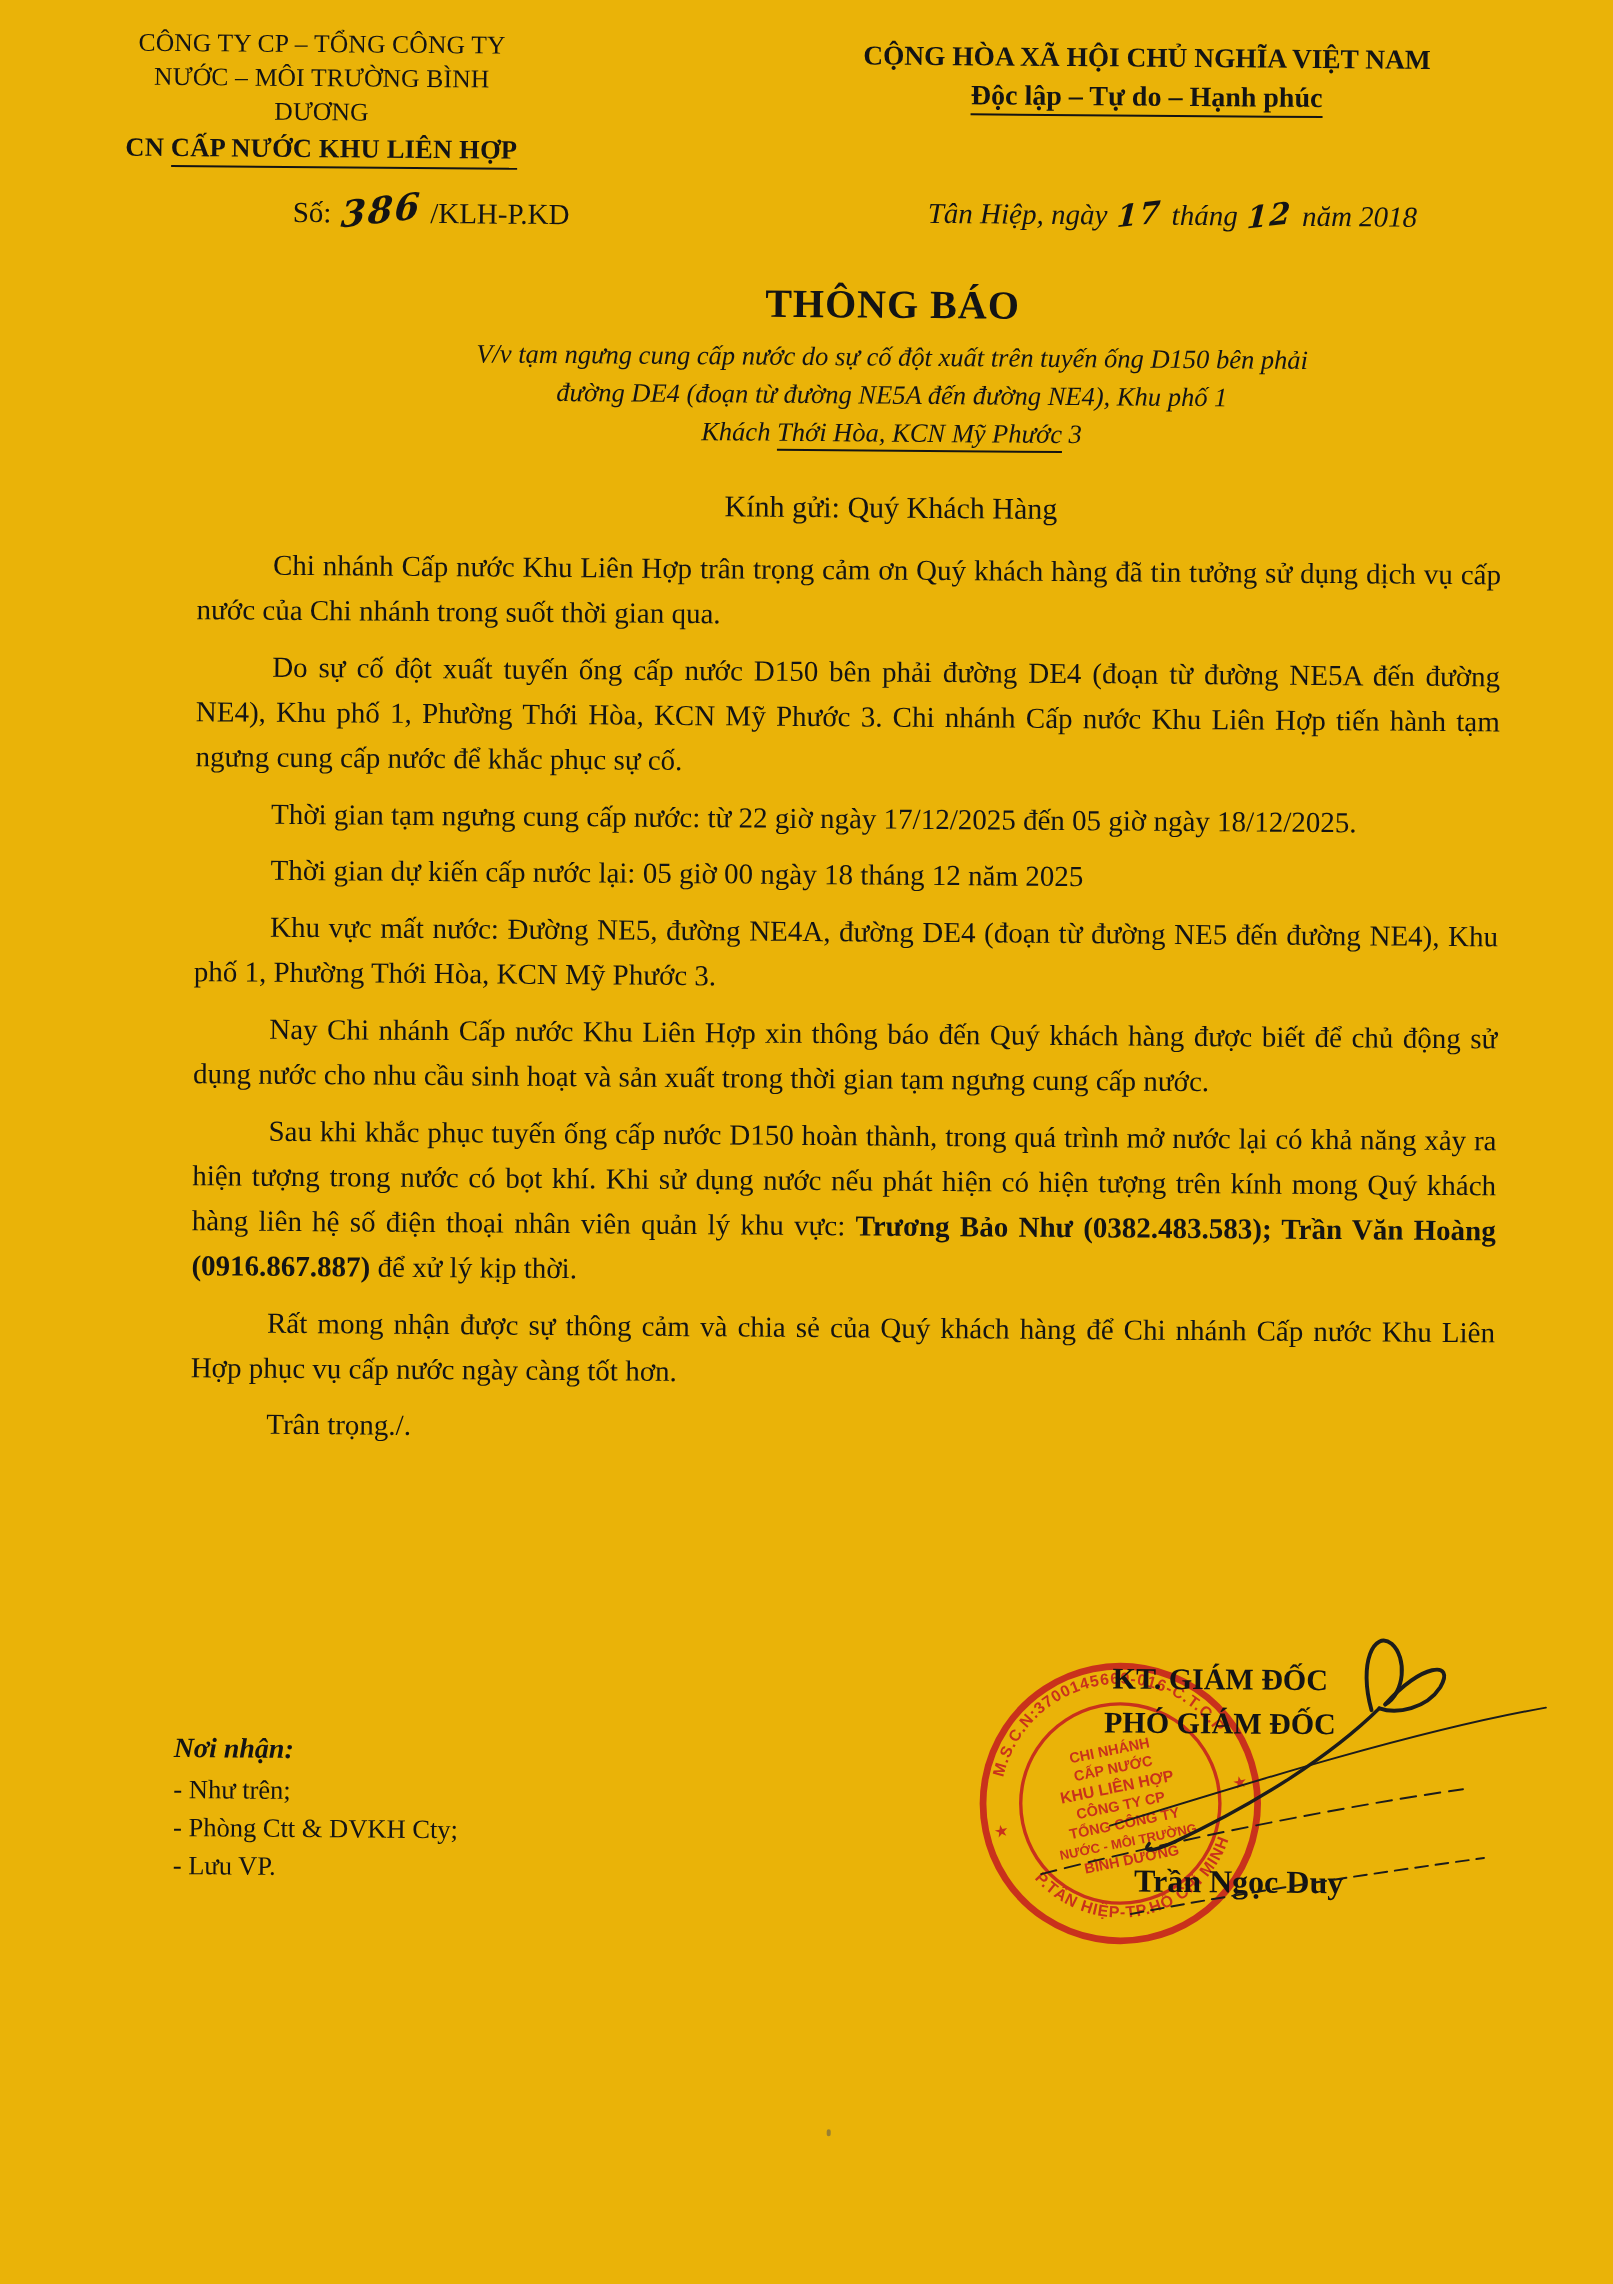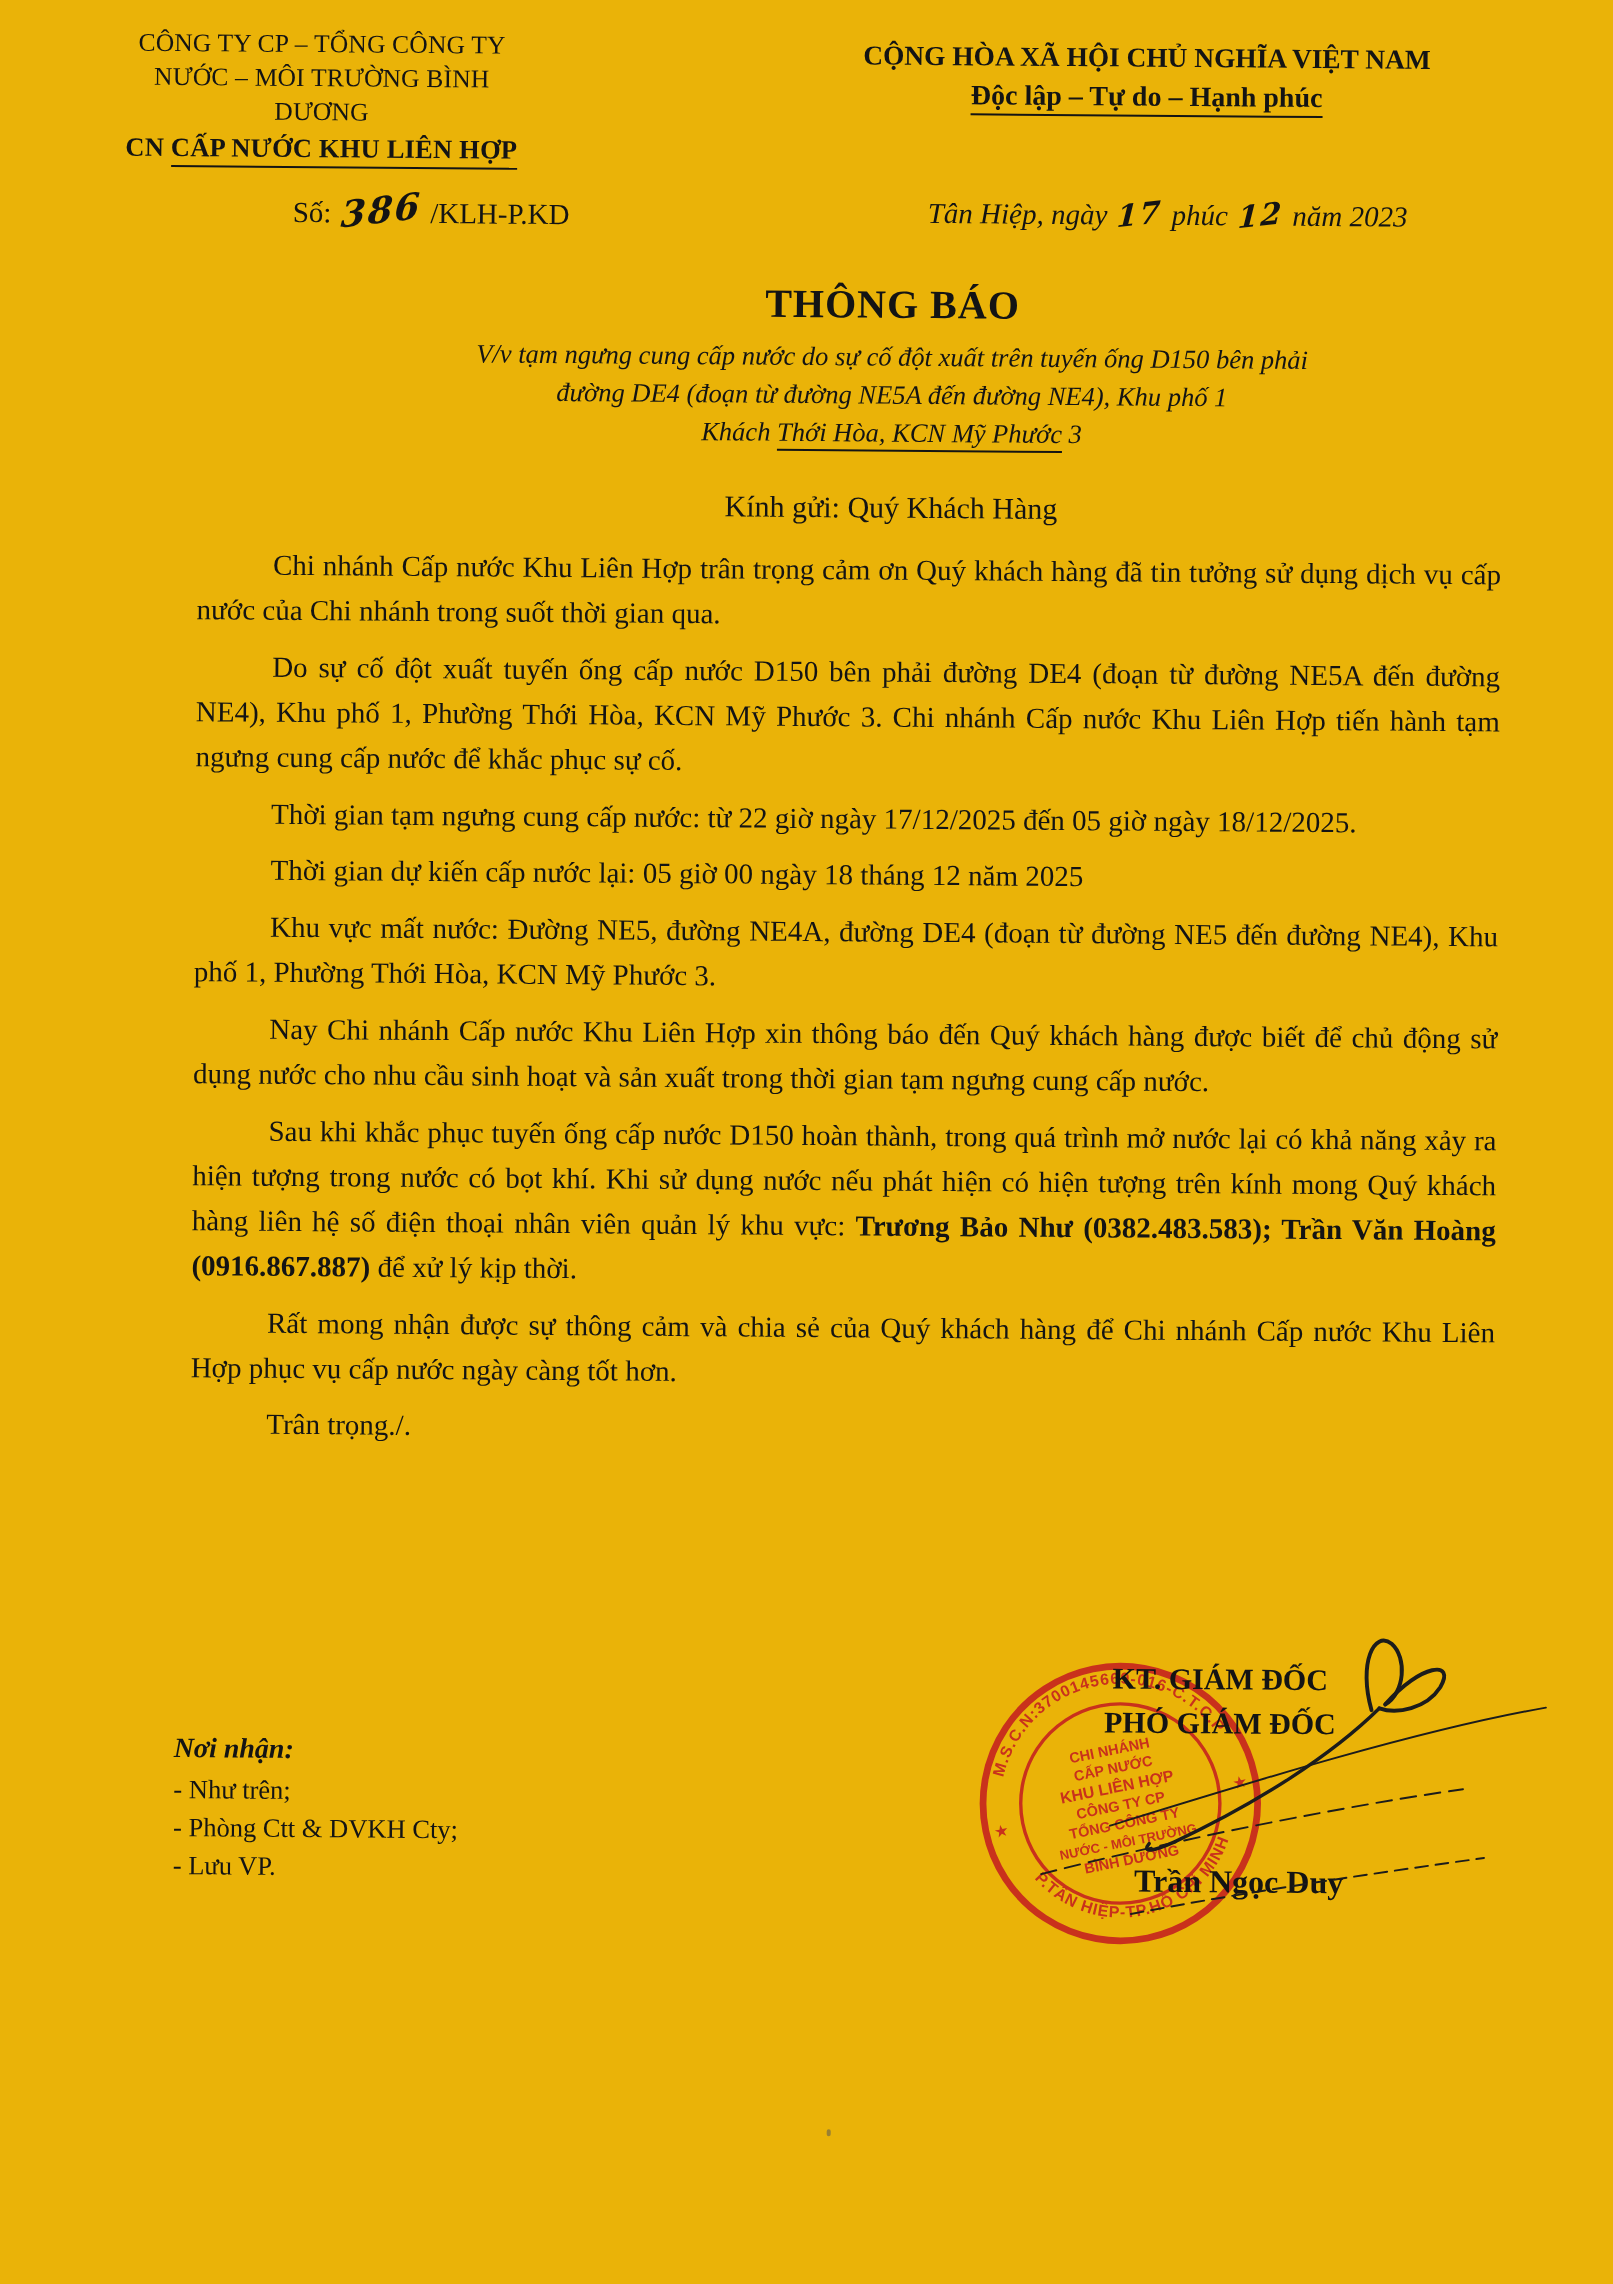--- a/index.html
+++ b/index.html
@@ -83,23 +83,23 @@
       <div class="l2"><span>Độc lập – Tự do – Hạnh phúc</span></div>
     </div>
 
     <div class="ref-line">
       <span>Số:</span><span class="hw">386</span><span>/KLH-P.KD</span>
     </div>
 
     <div class="date-line">
       <span>Tân Hiệp, ngày</span>
       <span class="hw">17</span>
-      <span>phúc</span>
+      <span>tháng</span>
       <span class="hw">12</span>
-      <span>năm 2023</span>
+      <span>năm 2018</span>
     </div>
 
     <div class="title-wrap center">
       <div class="doc-title">THÔNG BÁO</div>
       <div class="doc-sub">
         <div>V/v tạm ngưng cung cấp nước do sự cố đột xuất trên tuyến ống D150 bên phải</div>
         <div>đường DE4 (đoạn từ đường NE5A đến đường NE4), Khu phố 1</div>
         <div><span>Khách </span><span class="u3">Thới Hòa, KCN Mỹ Phước</span><span> 3</span></div>
       </div>
     </div>

